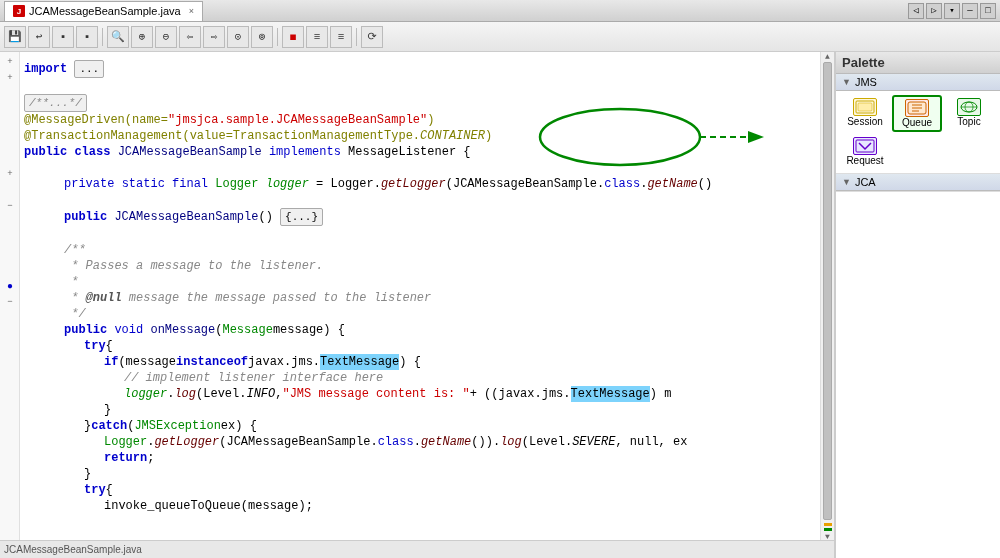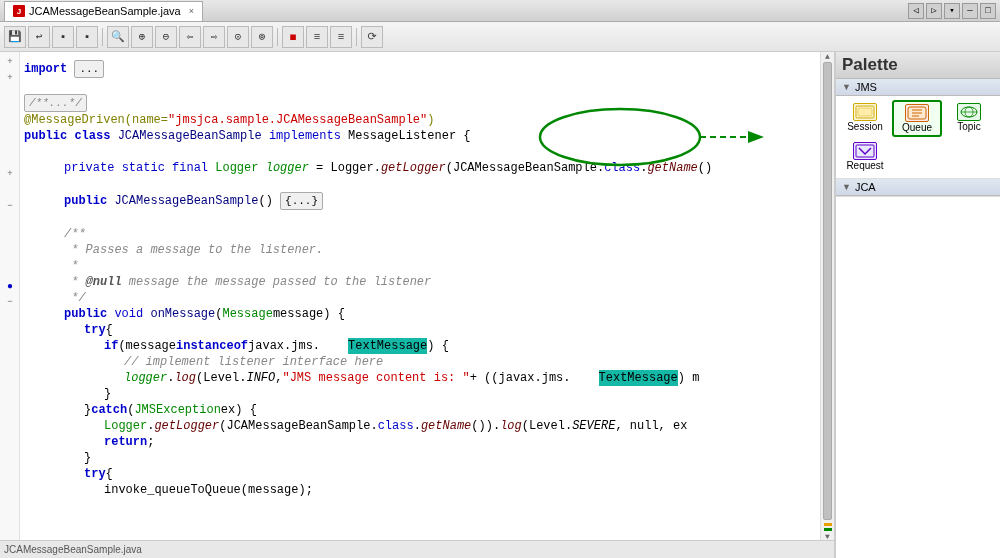--- a/index.html
+++ b/index.html
@@ -120,21 +120,21 @@
       white-space: nowrap;
     }
 
     
     .kw { color: #0000cc; font-weight: bold; }
     .kw2 { color: #0000cc; }
     .str { color: #cc0000; }
     .ann { color: #808000; }
     .type { color: #008800; }
     .comment { color: #888888; font-style: italic; }
-    .highlight { background-color: #14b8a6; margin-left: 28px; }
+    .highlight { background-color: #7dd3fc; }
     .method { color: #000080; font-weight: normal; }
     .method2 { color: #660000; font-style: italic; }
     .collapsed { 
       background: #f0f0f0; 
       border: 1px solid #aaa; 
       padding: 0 4px; 
       font-size: 11px;
       border-radius: 2px;
     }
 
@@ -172,21 +172,21 @@
       background: white;
       border-left: 1px solid #ccc;
       display: flex;
       flex-direction: column;
       overflow: hidden;
     }
     .palette-title {
       background: linear-gradient(to bottom, #e8e8e8, #d0d0d0);
       border-bottom: 1px solid #bbb;
       padding: 3px 6px;
-      font-size: 17px;
+      font-size: 13px;
       font-family: Arial, sans-serif;
       font-weight: bold;
       color: #333;
     }
     .palette-section {
       border-bottom: 1px solid #ddd;
     }
     .palette-section-header {
       background: linear-gradient(to bottom, #e0e8f0, #d0d8e8);
       padding: 2px 6px;
@@ -373,20 +373,23 @@
         <div class="code-line">&nbsp;</div>
 
         <div class="code-line">
           <span class="collapsed comment">/**...*/</span>
         </div>
 
         <div class="code-line">
           <span class="ann">@MessageDriven(name=<span class="str">"jmsjca.sample.JCAMessageBeanSample"</span>)</span>
         </div>
 
+        <div class="code-line">
+          <span class="ann">@TransactionManagement(value=TransactionManagementType.<span style="font-style:italic;">CONTAINER</span>)</span>
+        </div>
 
         <div class="code-line">
           <span class="kw">public</span>&nbsp;
           <span class="kw">class</span>&nbsp;
           <span class="method">JCAMessageBeanSample</span>&nbsp;
           <span class="kw2">implements</span>&nbsp;
           <span>MessageListener {</span>
         </div>
 
         <div class="code-line">&nbsp;</div>

